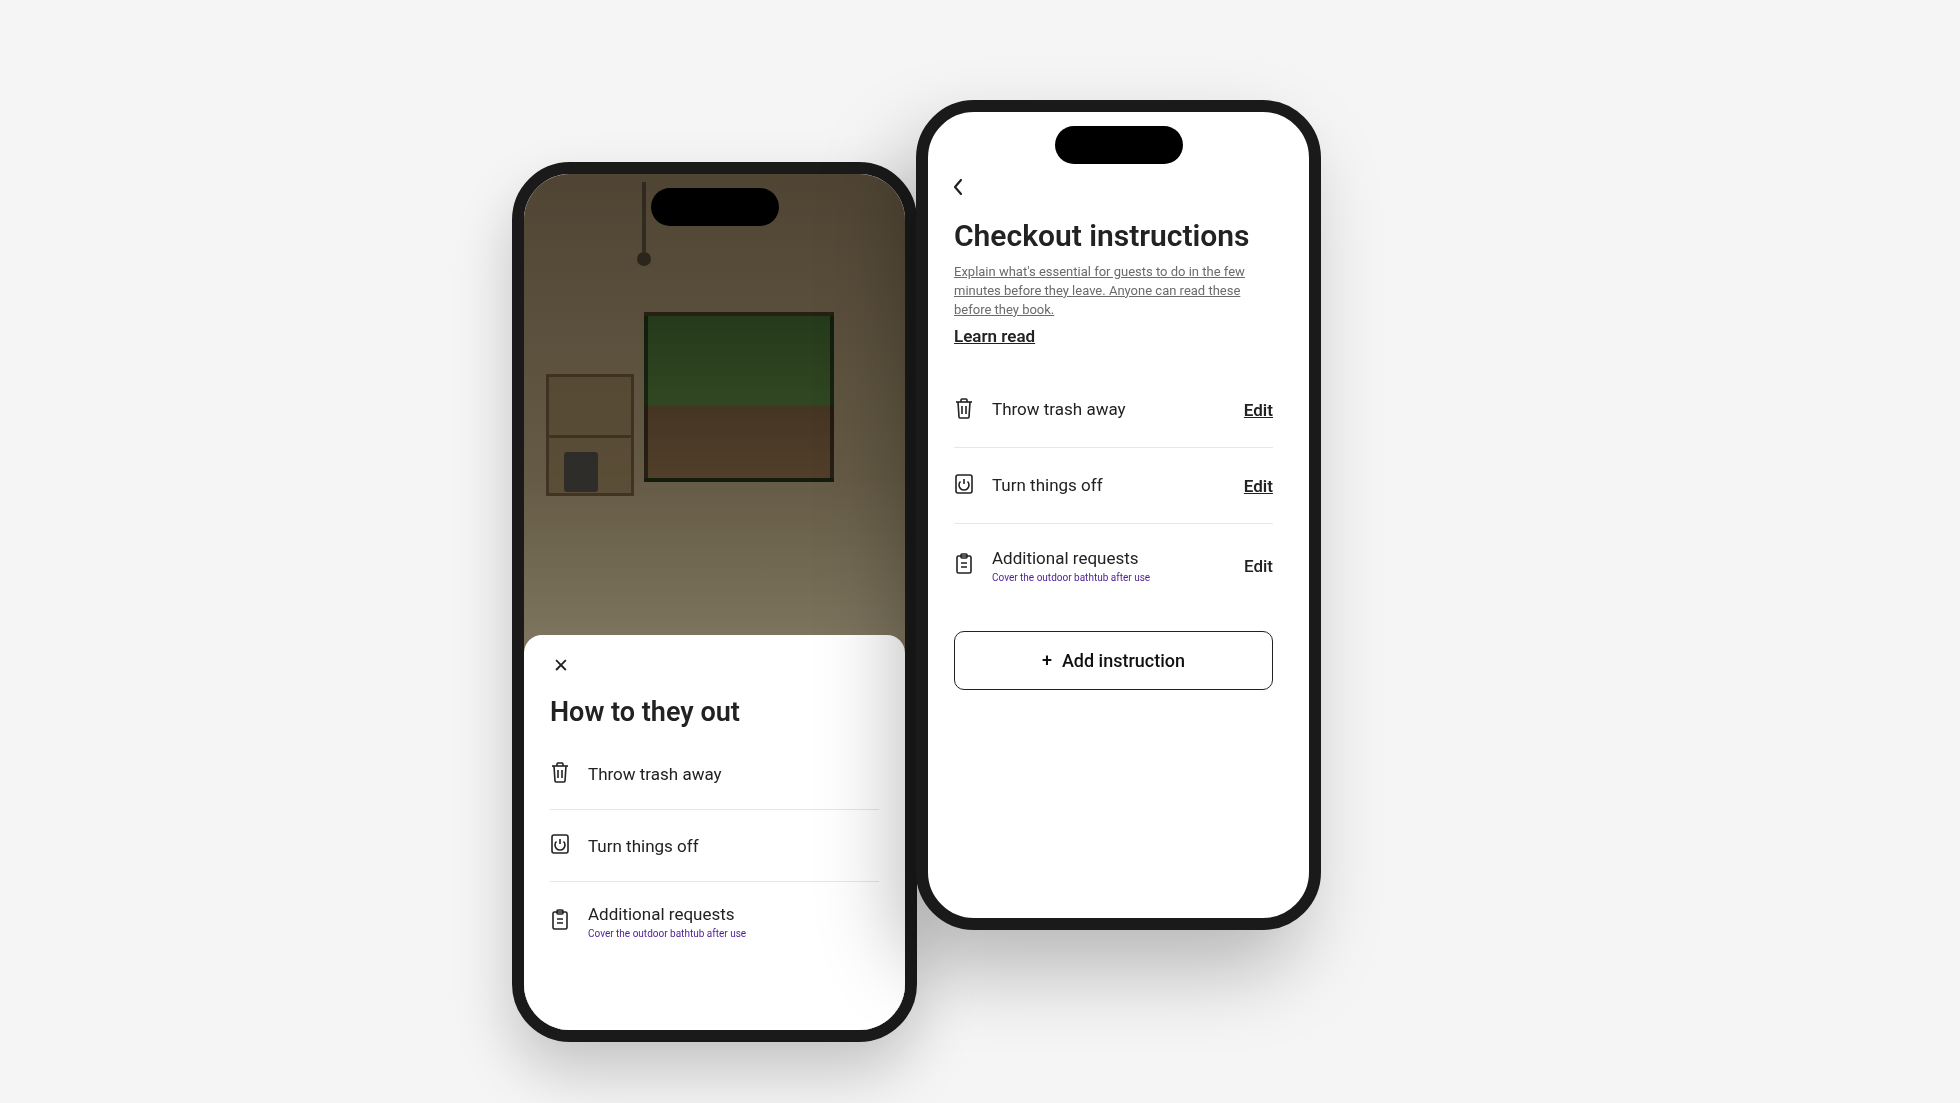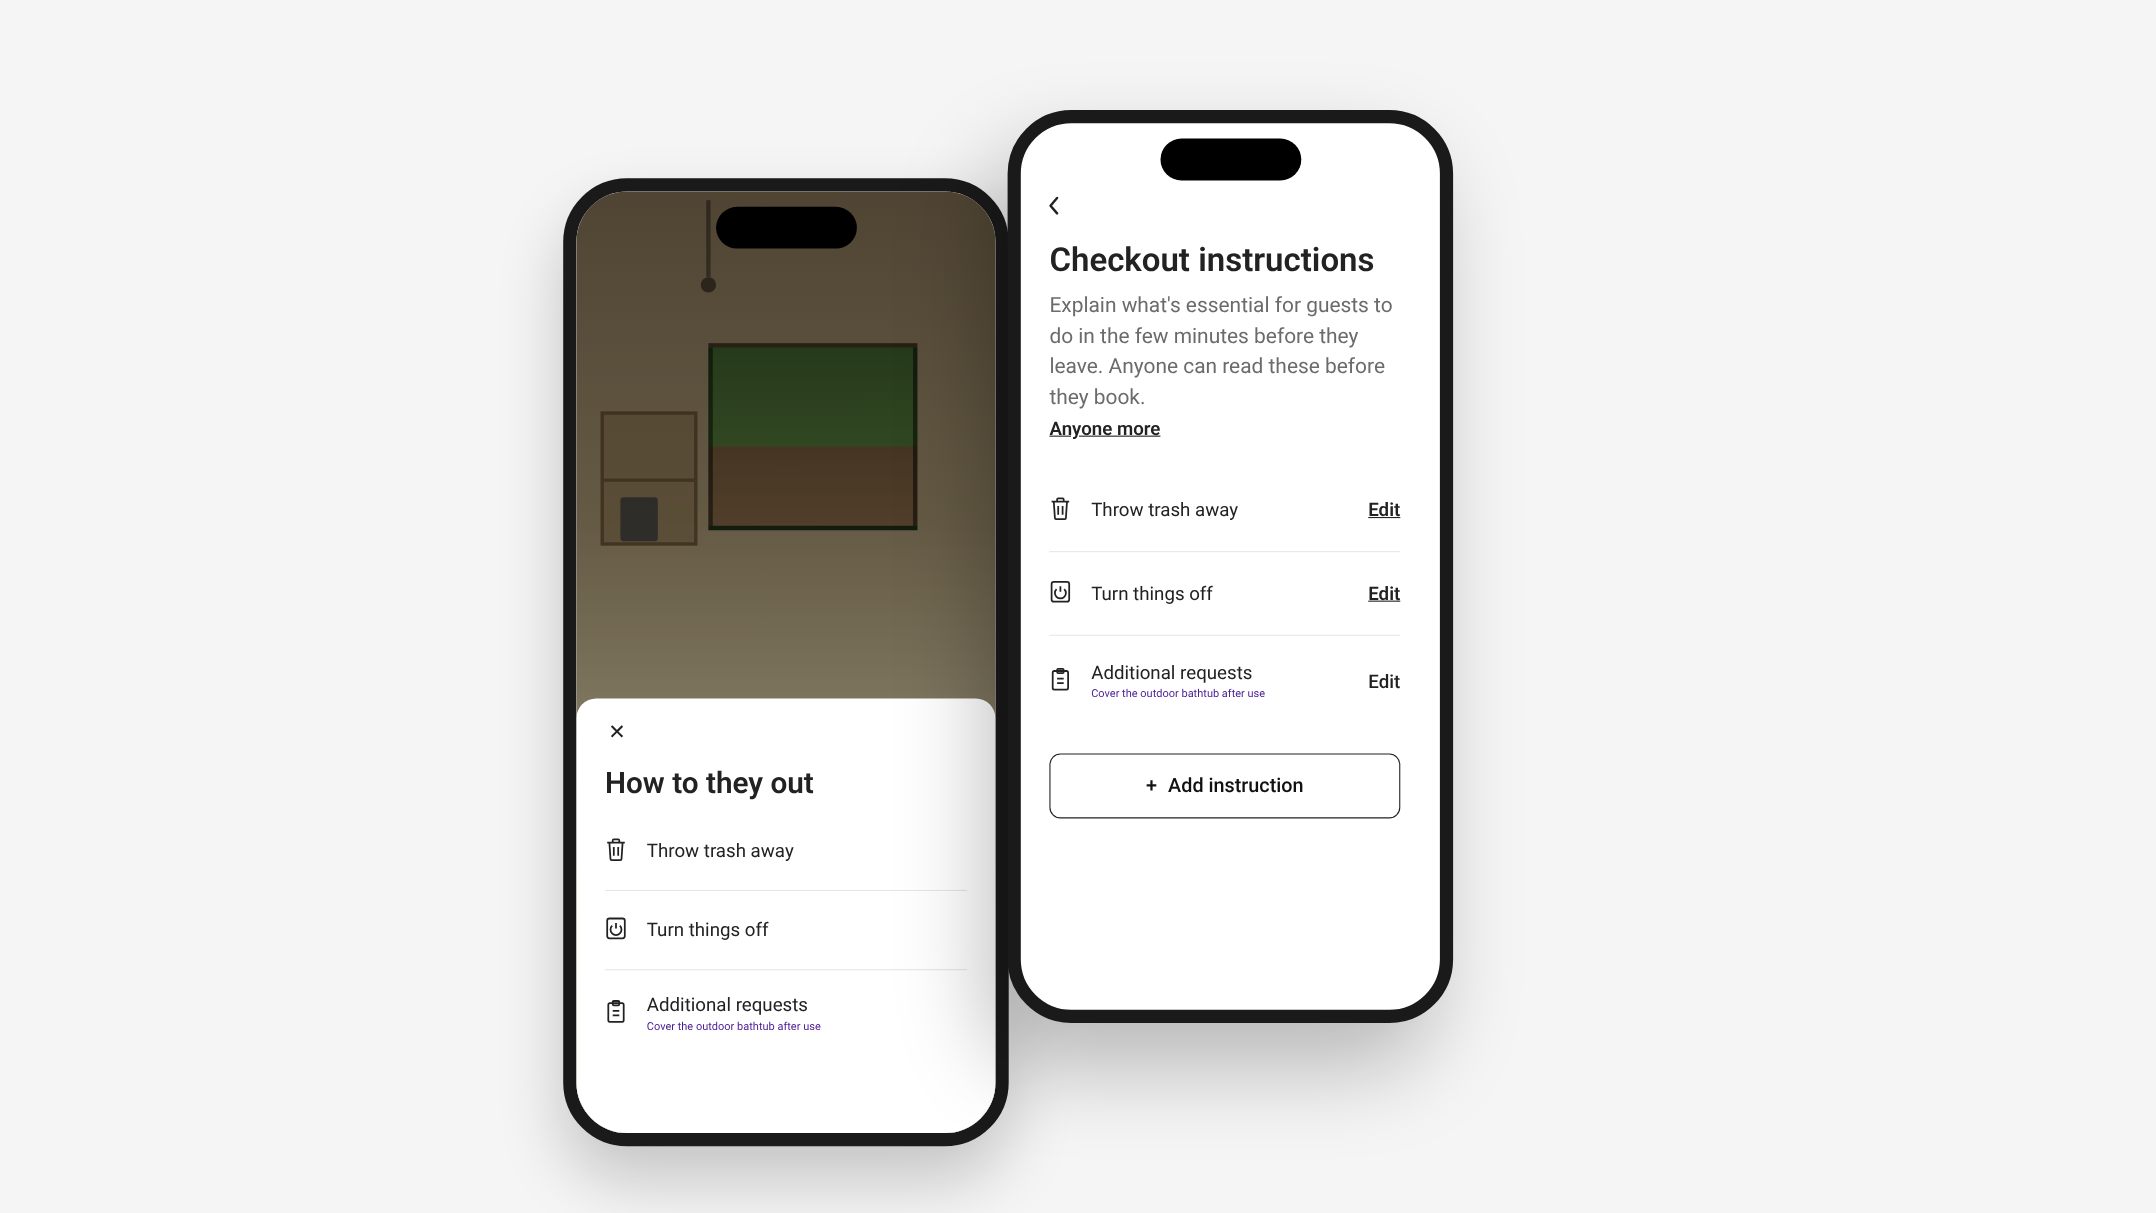--- a/index.html
+++ b/index.html
@@ -203,24 +203,25 @@
   .page-pad{
     padding: 6px 36px 0 26px;
   }
   .page-title{
     font-size:30px;
     font-weight:600;
     color:#222;
     margin-top:8px;
   }
   .page-desc{
-    font-size:19px;
+    font-size:13px;
     line-height:1.45;
     color:#6b6b6b;
     margin-top:10px;
+    text-decoration:underline;
   }
   .learn-more{
     display:inline-block;
     font-size:17px;
     color:#222;
     font-weight:600;
     text-decoration:underline;
     margin-top:6px;
   }
   .divider{ border-bottom:1px solid #e6e6e6; }
@@ -360,21 +361,21 @@
       <span class="back-chevron">
         <svg width="12" height="18" viewBox="0 0 12 18" fill="none" stroke="#222" stroke-width="2.2" stroke-linecap="round" stroke-linejoin="round">
             <path d="M9 2 3 9l6 7"></path>
           </svg>
       </span>
     </div>
 
     <div class="page-pad">
       <div class="page-title">Checkout instructions</div>
       <div class="page-desc">Explain what's essential for guests to do in the few minutes before they leave. Anyone can read these before they book.</div>
-      <a class="learn-more">Anyone more</a>
+      <a class="learn-more">Learn read</a>
 
       <div class="list front-list">
         <div class="row divider">
           <span class="row-ic">
             <svg width="20" height="22" viewBox="0 0 20 22" fill="none" stroke="#222" stroke-width="1.6">
                 <path d="M2 5h16"></path>
                 <path d="M7 5V3c0-.6.4-1 1-1h4c.6 0 1 .4 1 1v2"></path>
                 <path d="M4 5l1 15c0 .6.4 1 1 1h8c.6 0 1-.4 1-1l1-15"></path>
                 <path d="M8 9v8M12 9v8"></path>
               </svg>

